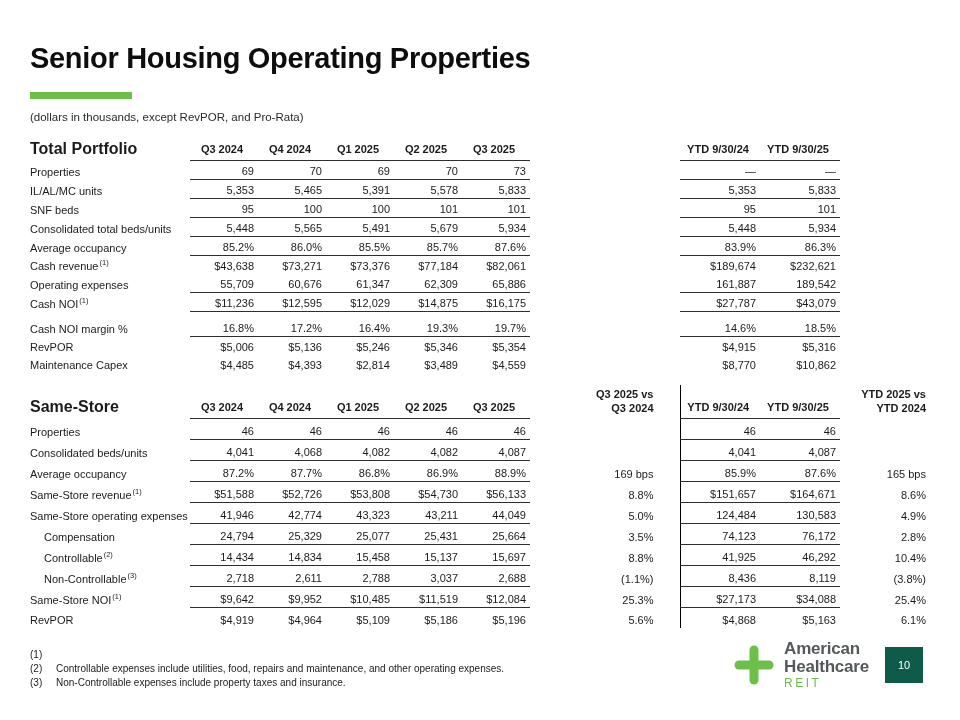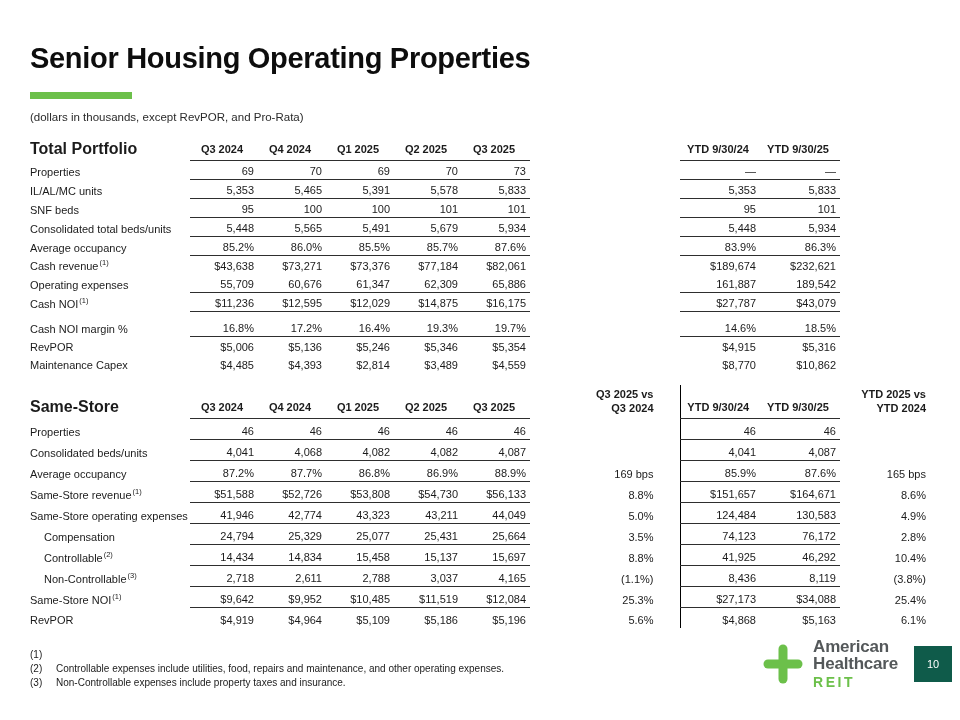--- a/index.html
+++ b/index.html
@@ -24,26 +24,26 @@
   .c5{padding-right:26px;}
   th.c5,th.c8{text-align:right;}
   .div-l{border-left:1px solid #000;}
   .lbl{text-align:left;white-space:nowrap;}
   .ind{padding-left:14px;}
   sup{font-size:7.5px;vertical-align:super;margin-left:1px;}
   tr.space td{padding-top:6px;}
   .footnotes{margin-top:20px;font-size:10px;color:#1b1b1b;}
   .fn-row{display:flex;line-height:14px;}
   .fn-num{width:26px;flex:0 0 26px;}
-  .footer{position:absolute;right:8px;bottom:30px;display:flex;align-items:center;}
+  .footer{position:absolute;right:37px;bottom:30px;display:flex;align-items:center;}
   .logo{display:flex;align-items:center;gap:8px;}
   .cross line{stroke:var(--accent);}
   .logo-text{line-height:1.05;}
   .logo-name{font-size:17px;font-weight:700;color:var(--logo-gray);letter-spacing:-0.2px;}
-  .logo-reit{font-size:14px;font-weight:700;color:var(--accent);letter-spacing:2.5px;margin-top:2px;}
+  .logo-reit{font-size:12px;font-weight:400;color:var(--accent);letter-spacing:2.5px;margin-top:2px;}
   .page-box{width:38px;height:36px;background:var(--dark-green);color:#ffffff;display:flex;align-items:center;justify-content:center;font-size:11px;margin-left:16px;}
 </style>
 </head>
 <body>
 
 <div class="slide">
 
   <div class="title">Senior Housing Operating Properties</div>
   <div class="accent-bar"></div>
   <div class="subtitle">(dollars in thousands, except RevPOR, and Pro-Rata)</div>
@@ -324,21 +324,21 @@
           <td class="num c6 u div-l">41,925</td>
           <td class="num c7 u">46,292</td>
           <td class="num c8">10.4%</td>
         </tr>
         <tr>
           <td class="lbl ind">Non-Controllable<sup>(3)</sup></td>
           <td class="num c0 u">2,718</td>
           <td class="num c1 u">2,611</td>
           <td class="num c2 u">2,788</td>
           <td class="num c3 u">3,037</td>
-          <td class="num c4 u">4,165</td>
+          <td class="num c4 u">2,688</td>
           <td class="num c5">(1.1%)</td>
           <td class="num c6 u div-l">8,436</td>
           <td class="num c7 u">8,119</td>
           <td class="num c8">(3.8%)</td>
         </tr>
         <tr>
           <td class="lbl">Same-Store NOI<sup>(1)</sup></td>
           <td class="num c0 u">$9,642</td>
           <td class="num c1 u">$9,952</td>
           <td class="num c2 u">$10,485</td>

